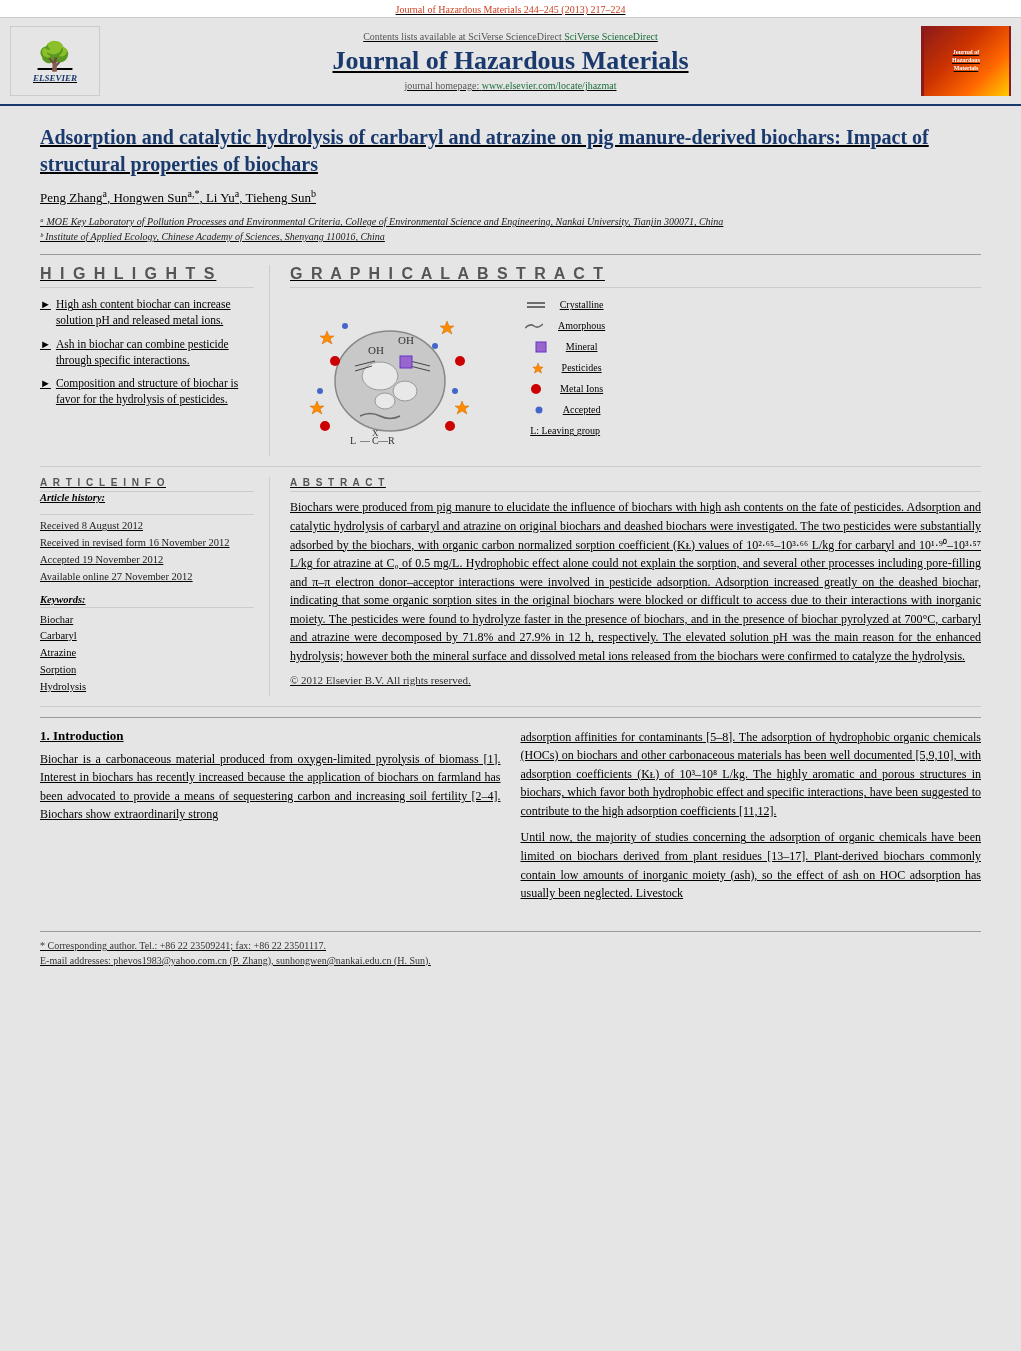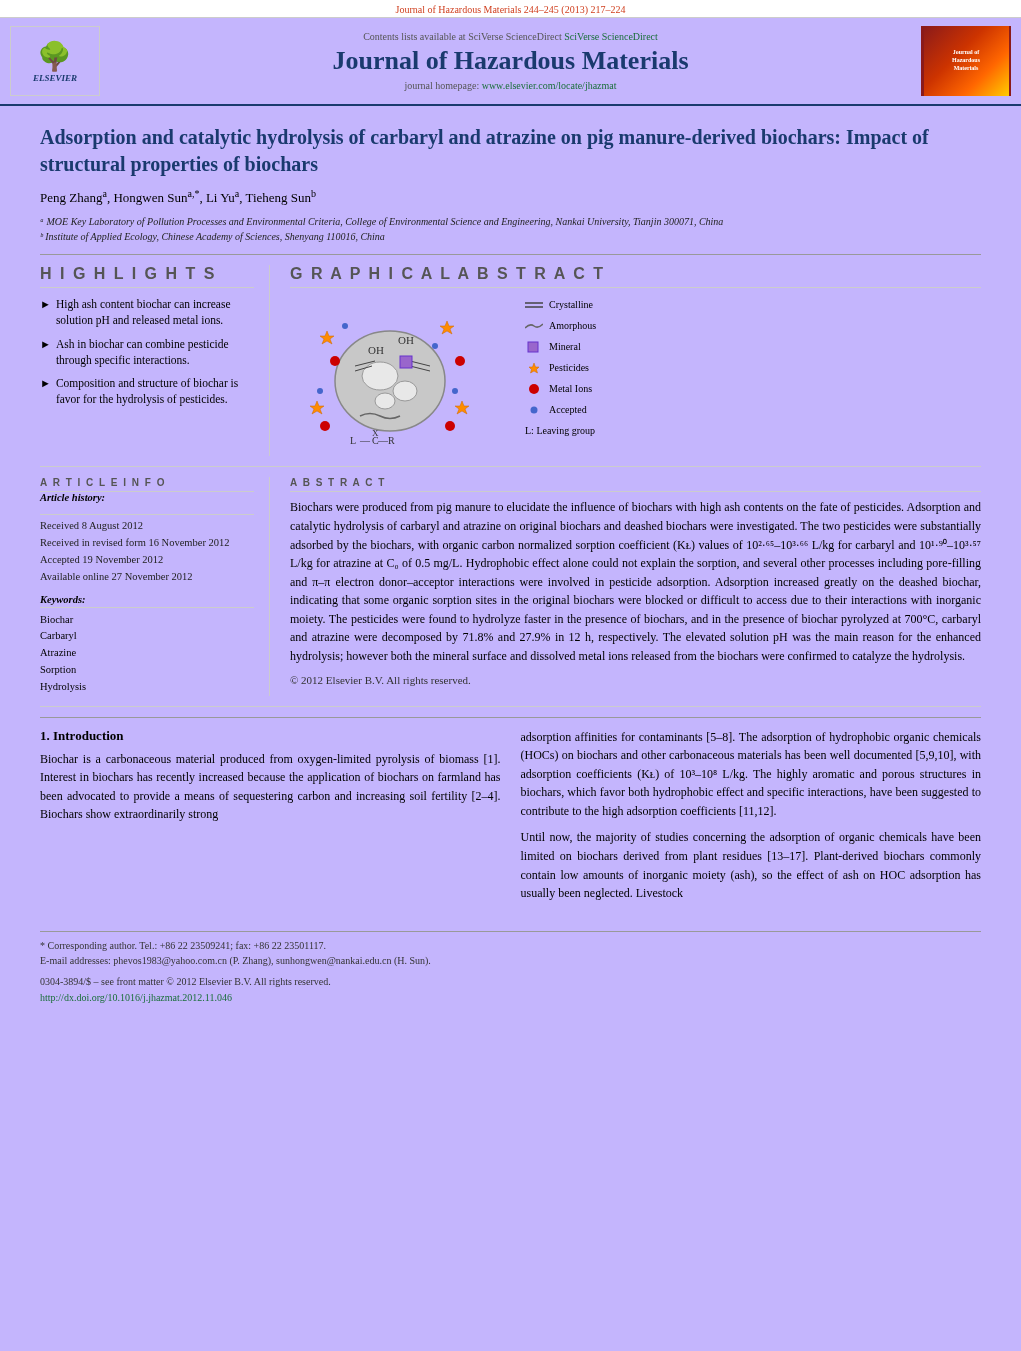--- a/index.html
+++ b/index.html
@@ -8,22 +8,23 @@
       font-family: 'Times New Roman', Times, serif;
       font-size: 13px;
       color: #000;
       width: 1021px;
       min-height: 1351px;
     }
 
     .page {
       width: 1021px;
       min-height: 1351px;
-      background: #c4b5fd;
+      background: #e5e5e5;
       padding: 0;
+      text-decoration: underline;
     }
 
     
     .journal-top-bar {
       background: #fff;
       text-align: center;
       padding: 4px 0 2px 0;
       font-size: 10px;
       color: #d04020;
       border-bottom: 1px solid #ccc;
@@ -206,22 +207,23 @@
     }
 
     .ga-legend {
       font-size: 10px;
       line-height: 1.8;
     }
 
     .legend-item {
       display: flex;
       align-items: center;
-      gap: 6px;
+      gap: 15px;
       margin-bottom: 3px;
+      justify-content: center;
     }
 
     
     .info-abstract-section {
       display: flex;
       gap: 20px;
       margin: 10px 0;
       border-bottom: 1px solid #ccc;
       padding-bottom: 10px;
     }
@@ -566,20 +568,16 @@
         </div>
       </div>
     </div>
 
     <div class="footer-section">
       <div class="footer-note">* Corresponding author. Tel.: +86 22 23509241; fax: +86 22 23501117.</div>
       <div class="footer-note">
         <span>E-mail addresses:</span>
         <span>phevos1983@yahoo.com.cn (P. Zhang), sunhongwen@nankai.edu.cn (H. Sun).</span>
       </div>
-      <div class="elsevier-bottom">
-        <div>0304-3894/$ – see front matter © 2012 Elsevier B.V. All rights reserved.</div>
-        <div style="color:#1a6e3a;">http://dx.doi.org/10.1016/j.jhazmat.2012.11.046</div>
-      </div>
     </div>
 
   </div>
 </div>
 
 </body></html>

